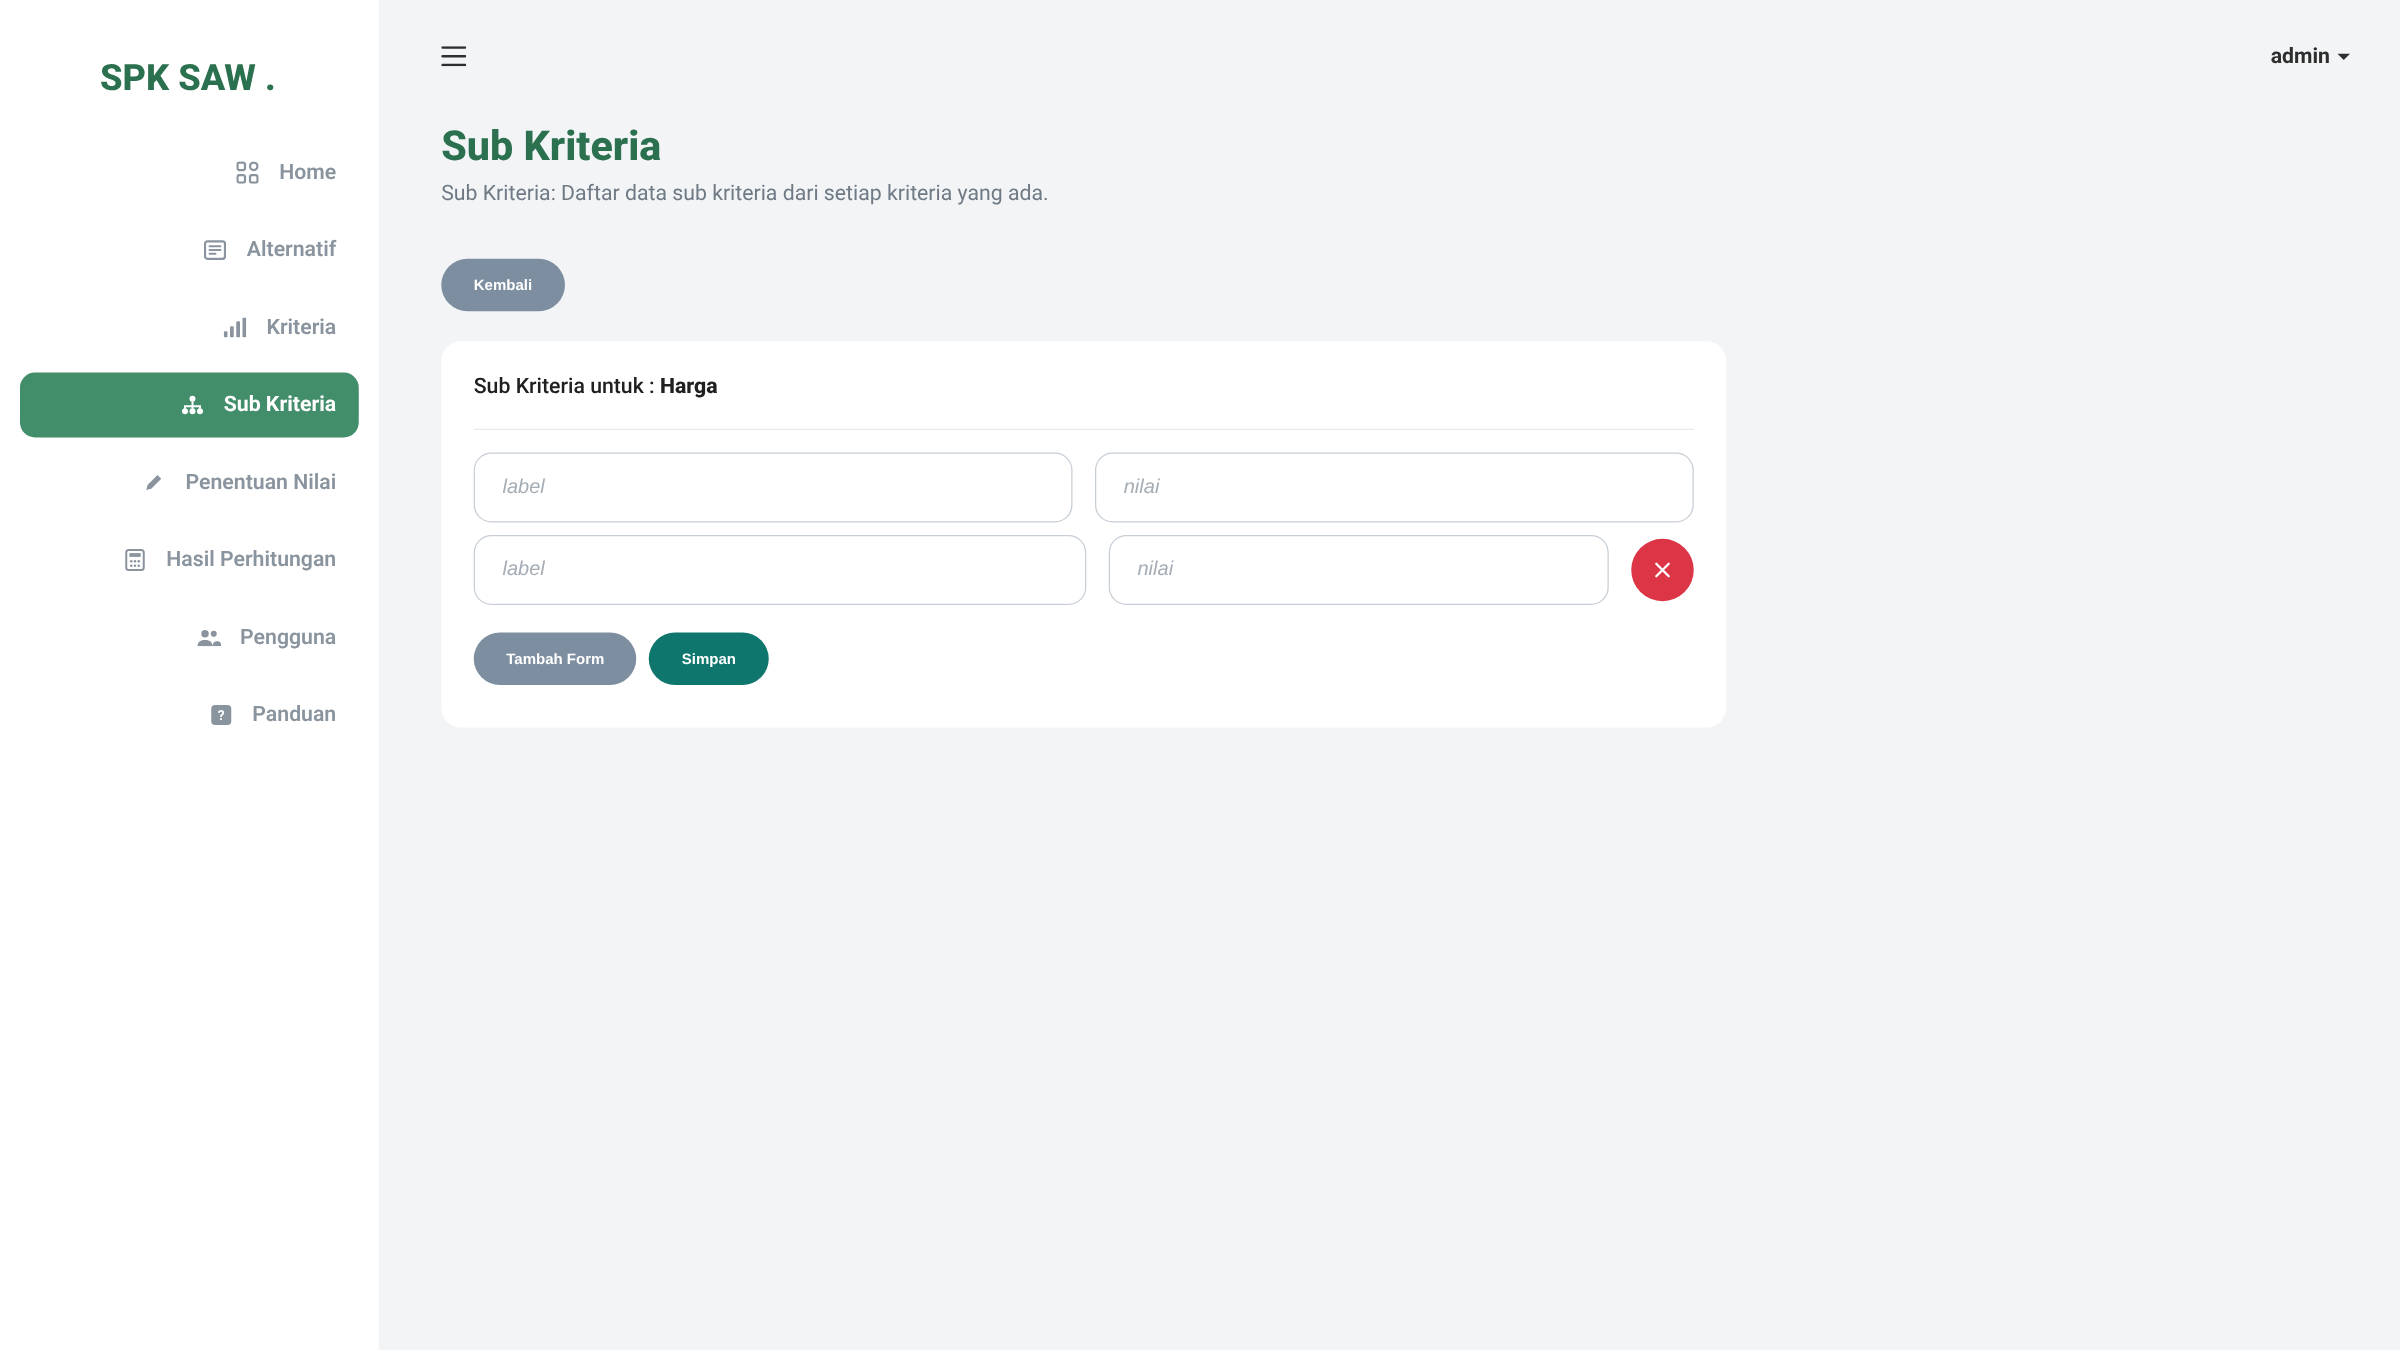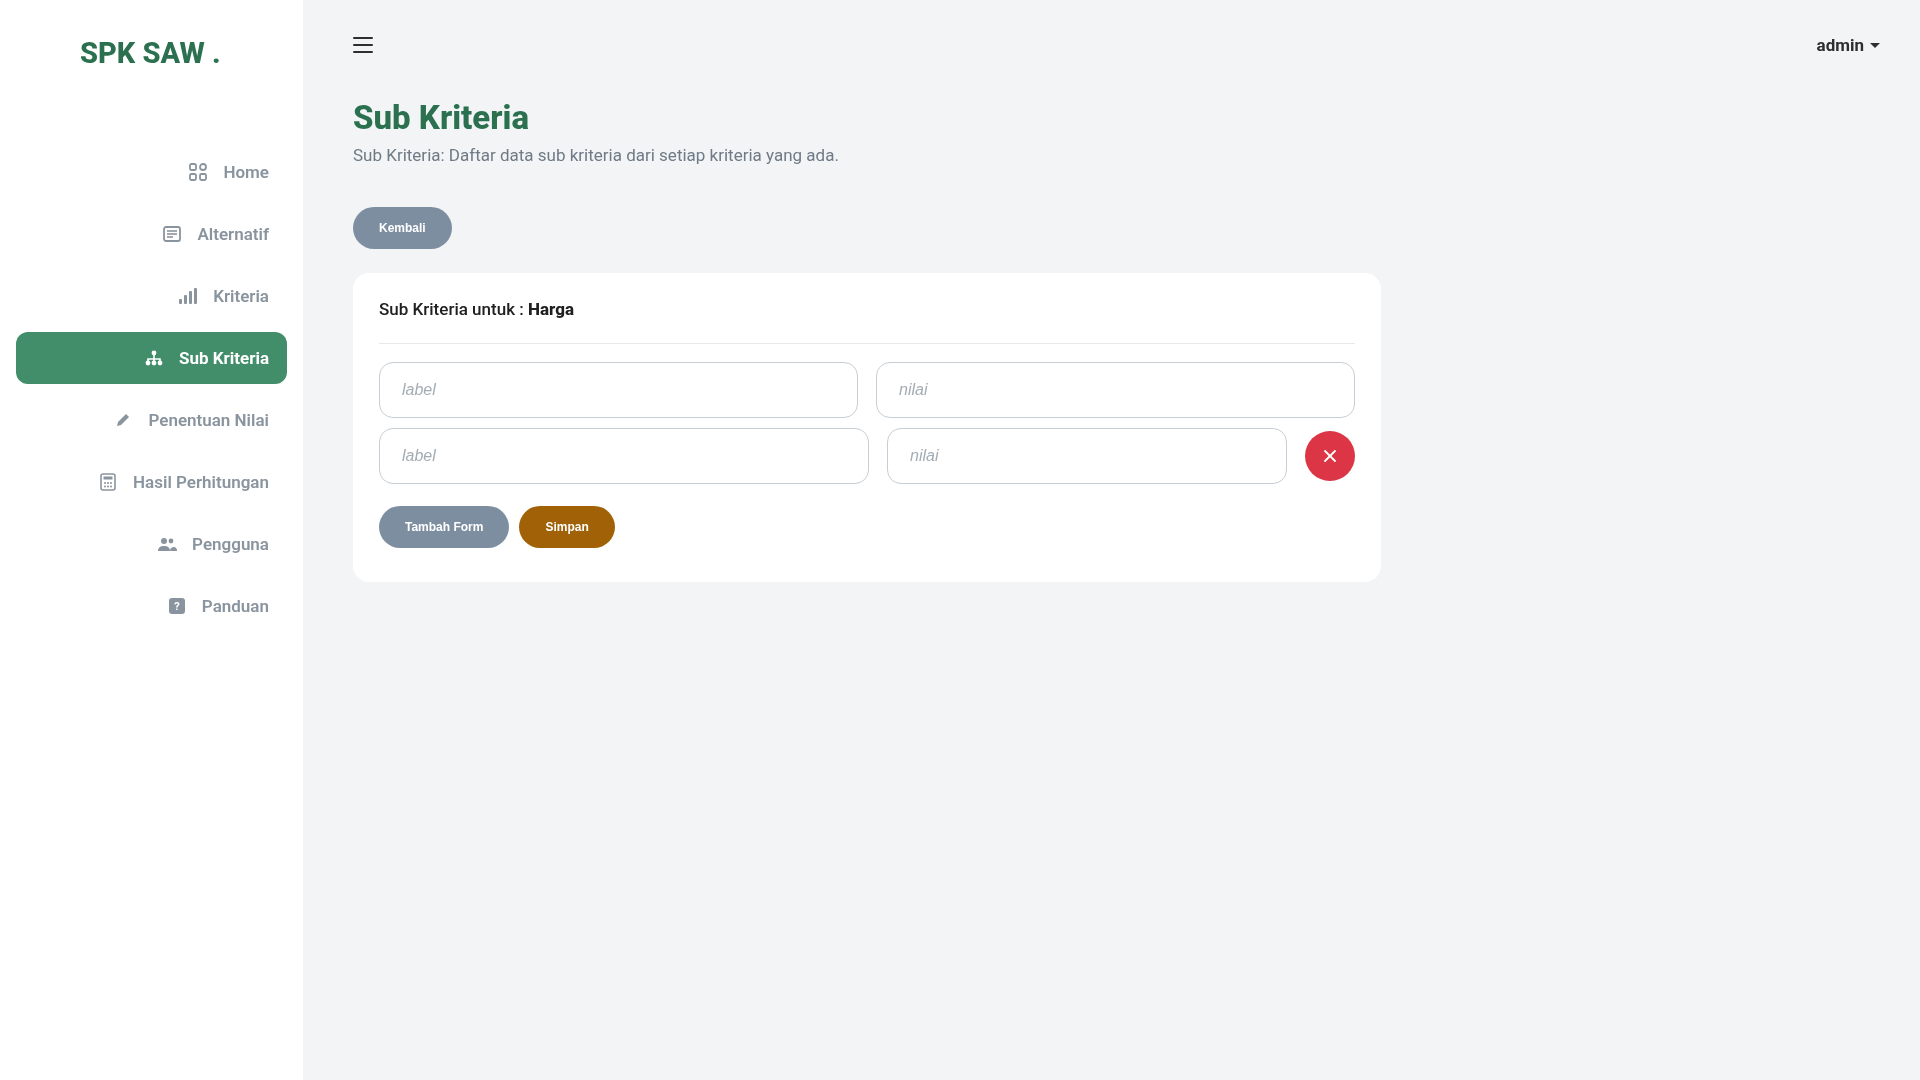--- a/index.html
+++ b/index.html
@@ -19,22 +19,21 @@
   display: flex;
   width: 100%;
   height: 100%;
 }
 
 .sidebar {
   width: 303px;
   background: #ffffff;
   display: flex;
   flex-direction: column;
-  padding-top: 18px;
-  gap: 44px;
+  padding-top: 28px;
 }
 .brand {
   font-size: 29px;
   font-weight: 800;
   color: #2b704f;
   padding: 18px 0 32px 80px;
 }
 .nav {
   list-style: none;
   padding: 0 16px;
@@ -125,21 +124,21 @@
   padding: 14px 26px;
   font-size: 12px;
   font-weight: 600;
   cursor: pointer;
   color: #fff;
 }
 .btn-secondary {
   background: #7e8ea1;
 }
 .btn-primary {
-  background: #a16207;
+  background: #0f766e;
   text-align: right;
 }
 .back-row {
   margin-top: 42px;
 }
 
 .card {
   background: #ffffff;
   border-radius: 16px;
   padding: 26px 26px 34px 26px;

